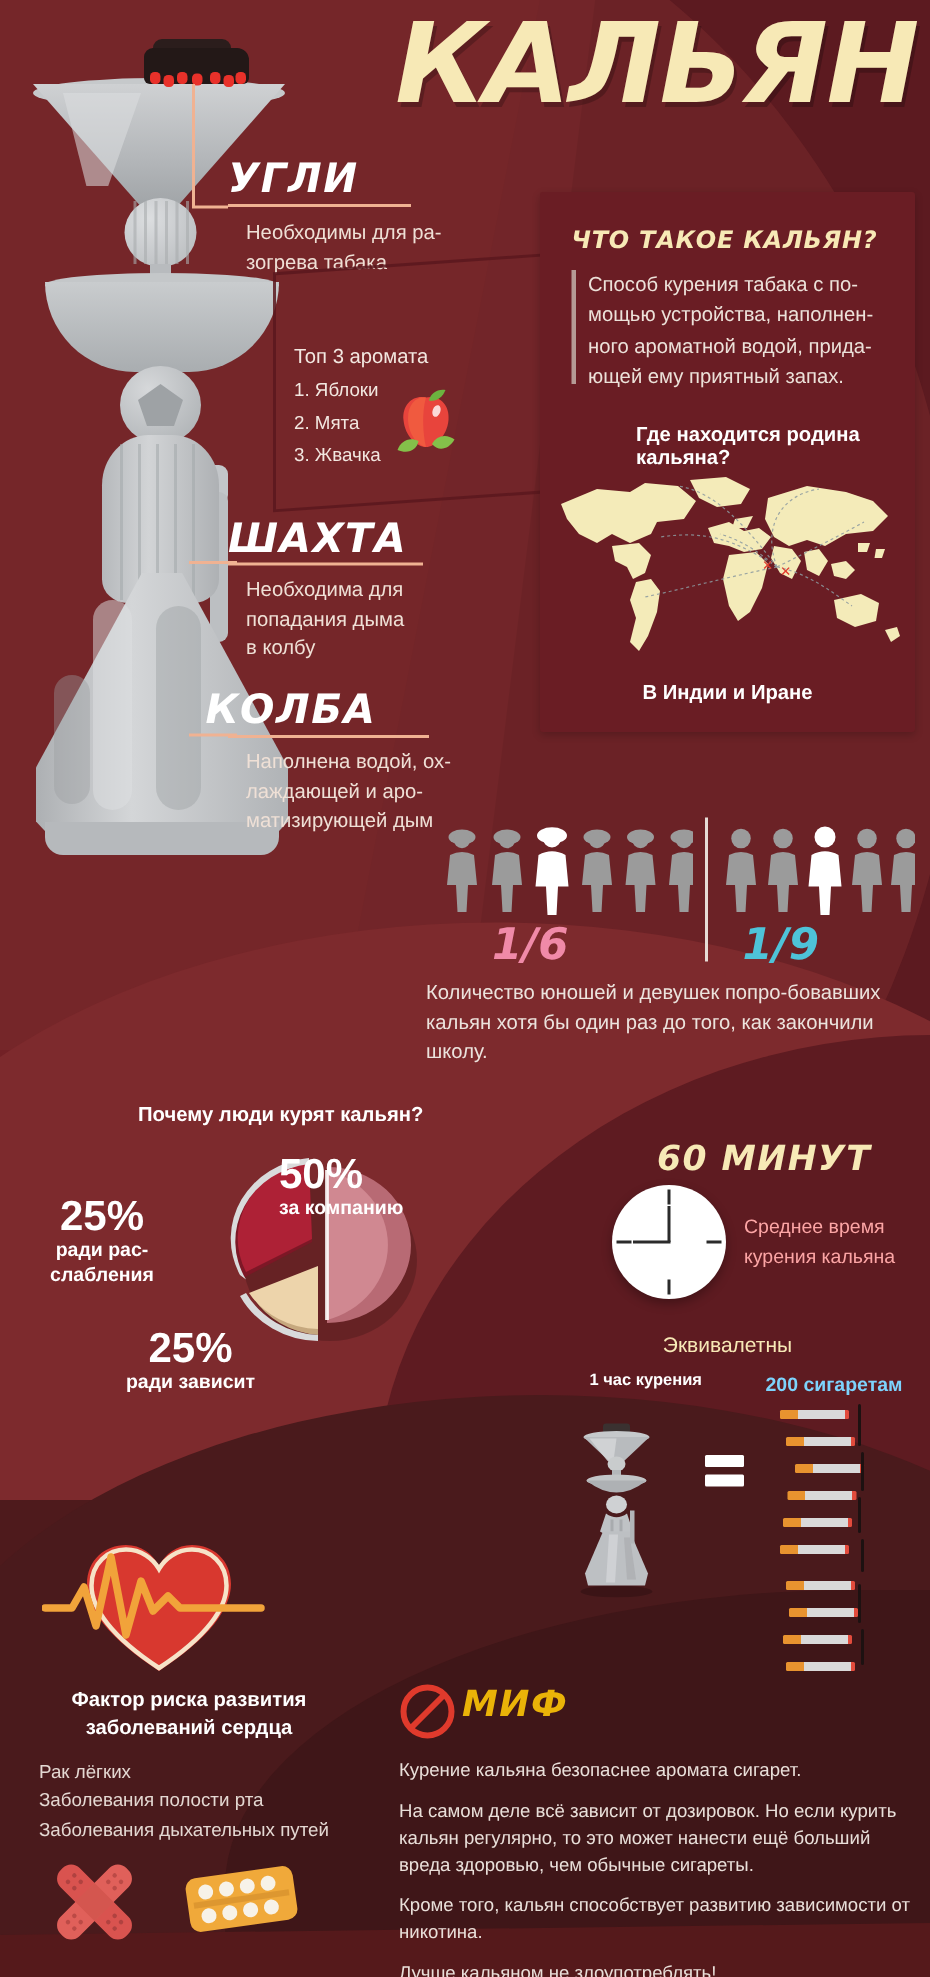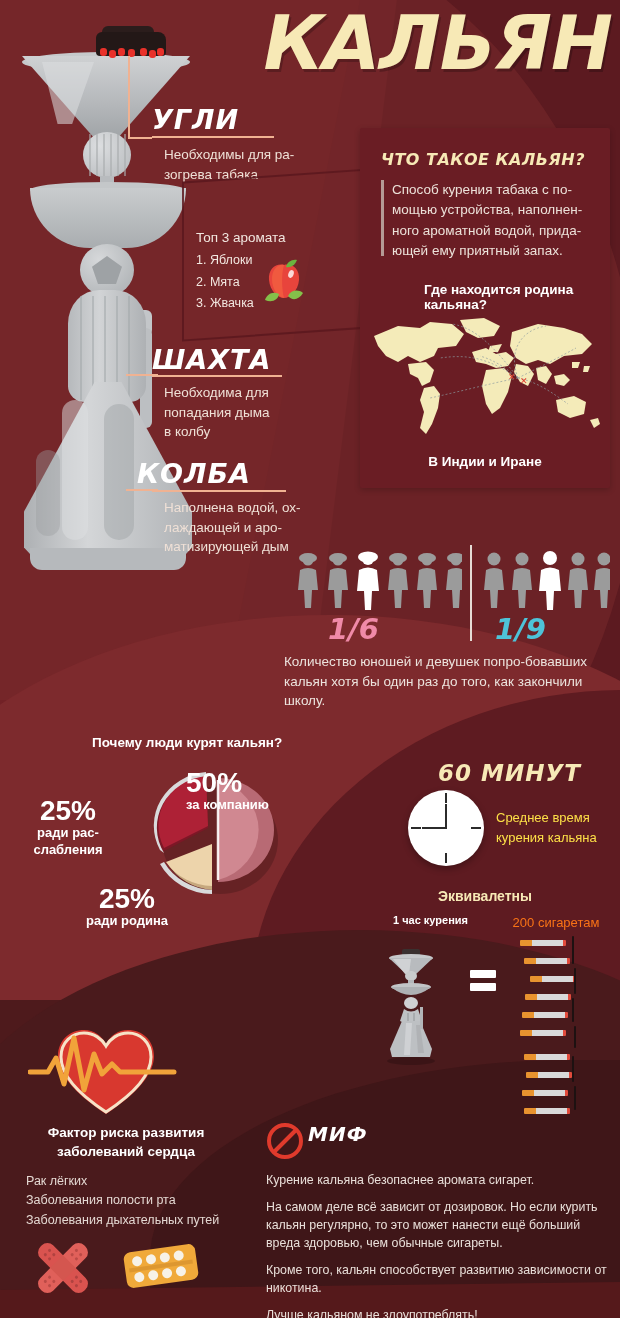--- a/index.html
+++ b/index.html
@@ -255,30 +255,30 @@
   }
   .clock{
     position:absolute;left:408px;top:790px;width:76px;height:76px;
     border-radius:50%;background:#ffffff;
     box-shadow:0 3px 7px rgba(0,0,0,.3);
   }
   .tick{position:absolute;background:#2b2b2b;}
   .hand{position:absolute;background:#2b2b2b;}
   .clock-cap{
     position:absolute;left:496px;top:808px;width:120px;
-    color:#fde047;font-size:13px;line-height:1.5;
+    color:#fca5a5;font-size:13px;line-height:1.5;
   }
 
   
   .eq-title{
     position:absolute;left:360px;top:888px;width:250px;text-align:center;
-    color:#f7e9b6;font-weight:bold;font-size:14px;
+    color:#f7e9b6;font-weight:normal;font-size:14px;
   }
   .eq-l{position:absolute;left:348px;top:914px;width:120px;text-align:right;color:#ffffff;font-weight:bold;font-size:11px;}
-  .eq-r{position:absolute;left:496px;top:915px;width:120px;text-align:center;color:#f97316;font-weight:normal;font-size:13px;}
+  .eq-r{position:absolute;left:496px;top:915px;width:120px;text-align:center;color:#7dd3fc;font-weight:bold;font-size:13px;}
   .eq-sign{position:absolute;left:470px;top:970px;width:26px;height:22px;}
   .eq-bar{position:absolute;left:0;width:26px;height:8px;background:#ffffff;border-radius:1px;}
   .mini-hk{position:absolute;left:380px;top:945px;width:62px;height:120px;}
   .cigs{position:absolute;left:520px;top:940px;width:78px;height:180px;}
   .cig{position:absolute;height:6px;width:46px;border-radius:1px;
        background:linear-gradient(90deg,#e8932f 0 26%,#d9d9d9 26% 94%,#e24b3c 94% 100%);}
   .smoke{position:absolute;width:2px;background:#1d1111;border-radius:1px;}
 
   
   .heart-wrap{position:absolute;left:28px;top:1020px;width:160px;height:96px;}
@@ -291,21 +291,21 @@
     color:#e4d8d2;font-size:12.5px;line-height:1.55;
   }
   .bandaid{position:absolute;left:28px;top:1236px;width:70px;height:64px;}
   .pills{position:absolute;left:122px;top:1242px;width:78px;height:48px;}
 
   
   .no-sign{position:absolute;left:266px;top:1122px;width:38px;height:38px;}
   .myth-word{
     position:absolute;left:308px;top:1122px;
     font-family:"DejaVu Sans",sans-serif;font-weight:bold;font-style:italic;
-    color:#ffffff;font-size:20px;letter-spacing:1px;
+    color:#eab308;font-size:24px;letter-spacing:1px;
   }
   .myth-body{position:absolute;left:266px;top:1172px;width:342px;}
   .myth-p{color:#e9dfd9;font-size:12.4px;line-height:1.45;margin:0 0 9px 0;}
 </style>
 </head>
 <body>
 
 <div id="page">
 
   <div class="bg-layer">
@@ -543,21 +543,21 @@
   <div class="pie-lab" style="left:186px;top:768px;width:130px;text-align:left;">
     <span class="pie-pct">50%</span>
     <span class="pie-sub">за компанию</span>
   </div>
   <div class="pie-lab" style="left:12px;top:796px;width:112px;">
     <span class="pie-pct">25%</span>
     <span class="pie-sub">ради рас-<br>слабления</span>
   </div>
   <div class="pie-lab" style="left:62px;top:884px;width:130px;">
     <span class="pie-pct">25%</span>
-    <span class="pie-sub">ради родина</span>
+    <span class="pie-sub">ради зависит</span>
   </div>
 
   <div class="min-title">60 МИНУТ</div>
   <div class="clock">
     <span class="tick" style="left:37px;top:3px;width:2px;height:10px;"></span>
     <span class="tick" style="left:37px;top:63px;width:2px;height:10px;"></span>
     <span class="tick" style="left:3px;top:37px;width:10px;height:2px;"></span>
     <span class="tick" style="left:63px;top:37px;width:10px;height:2px;"></span>
     <span class="hand" style="left:37px;top:14px;width:2px;height:24px;"></span>
     <span class="hand" style="left:14px;top:37px;width:25px;height:2px;"></span>

